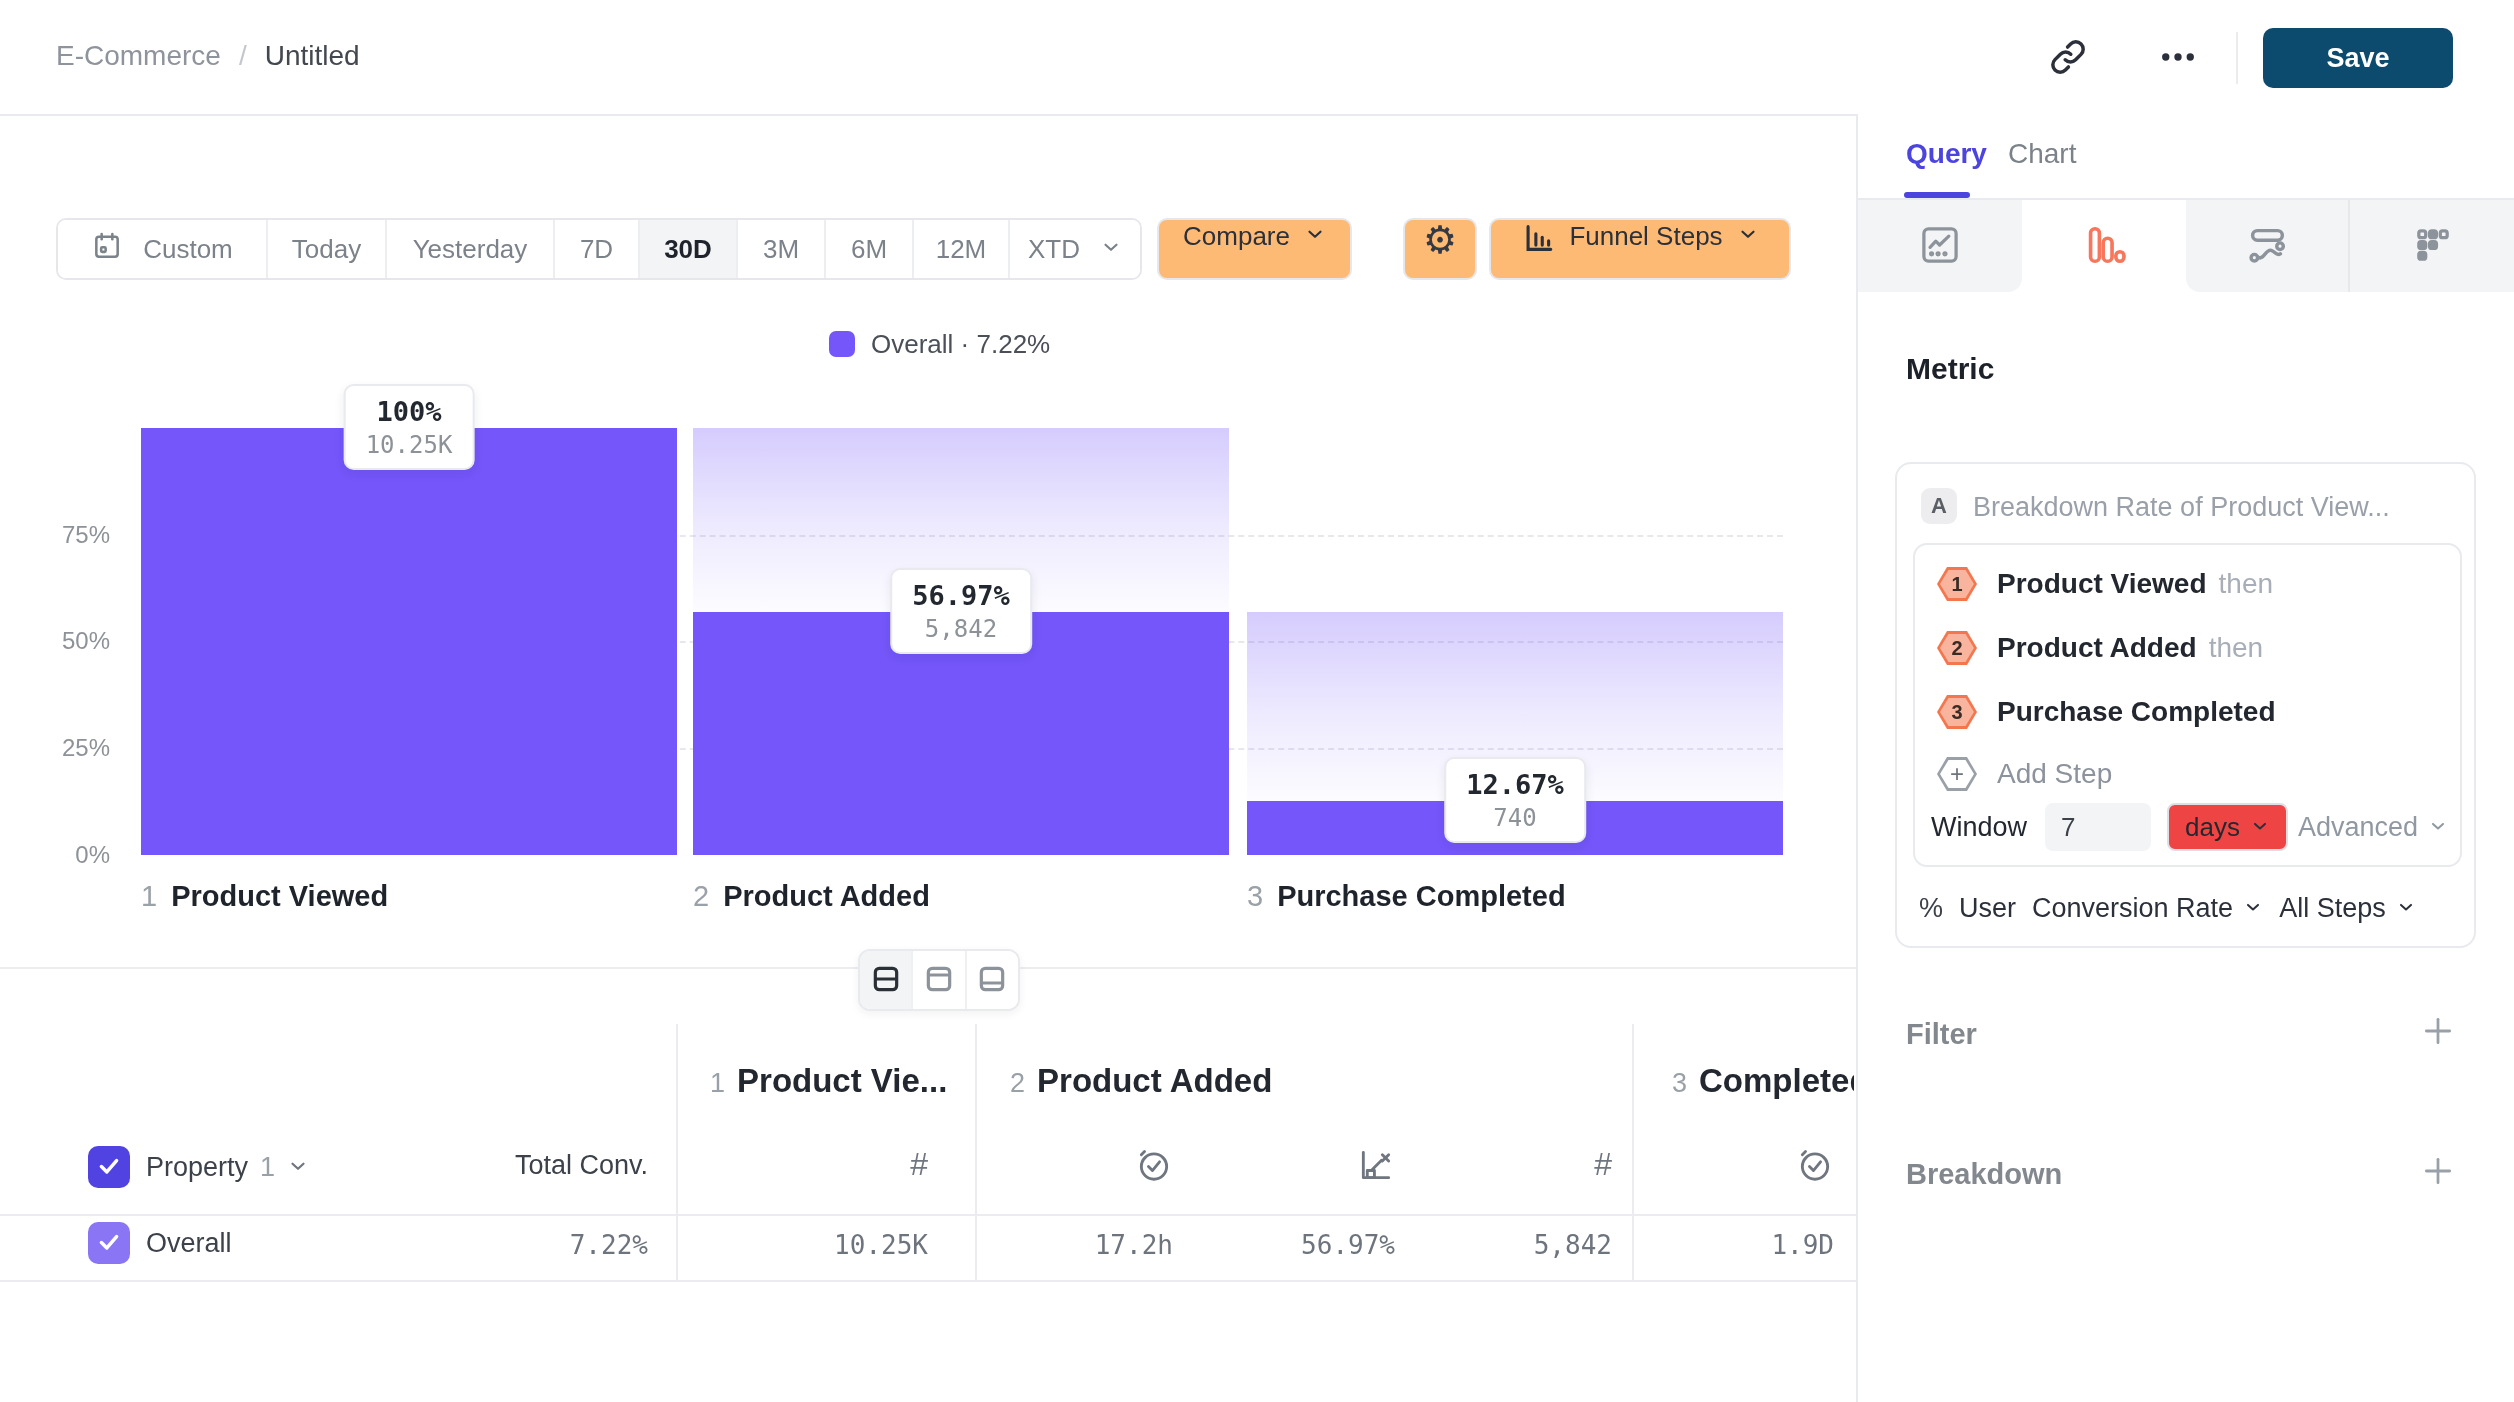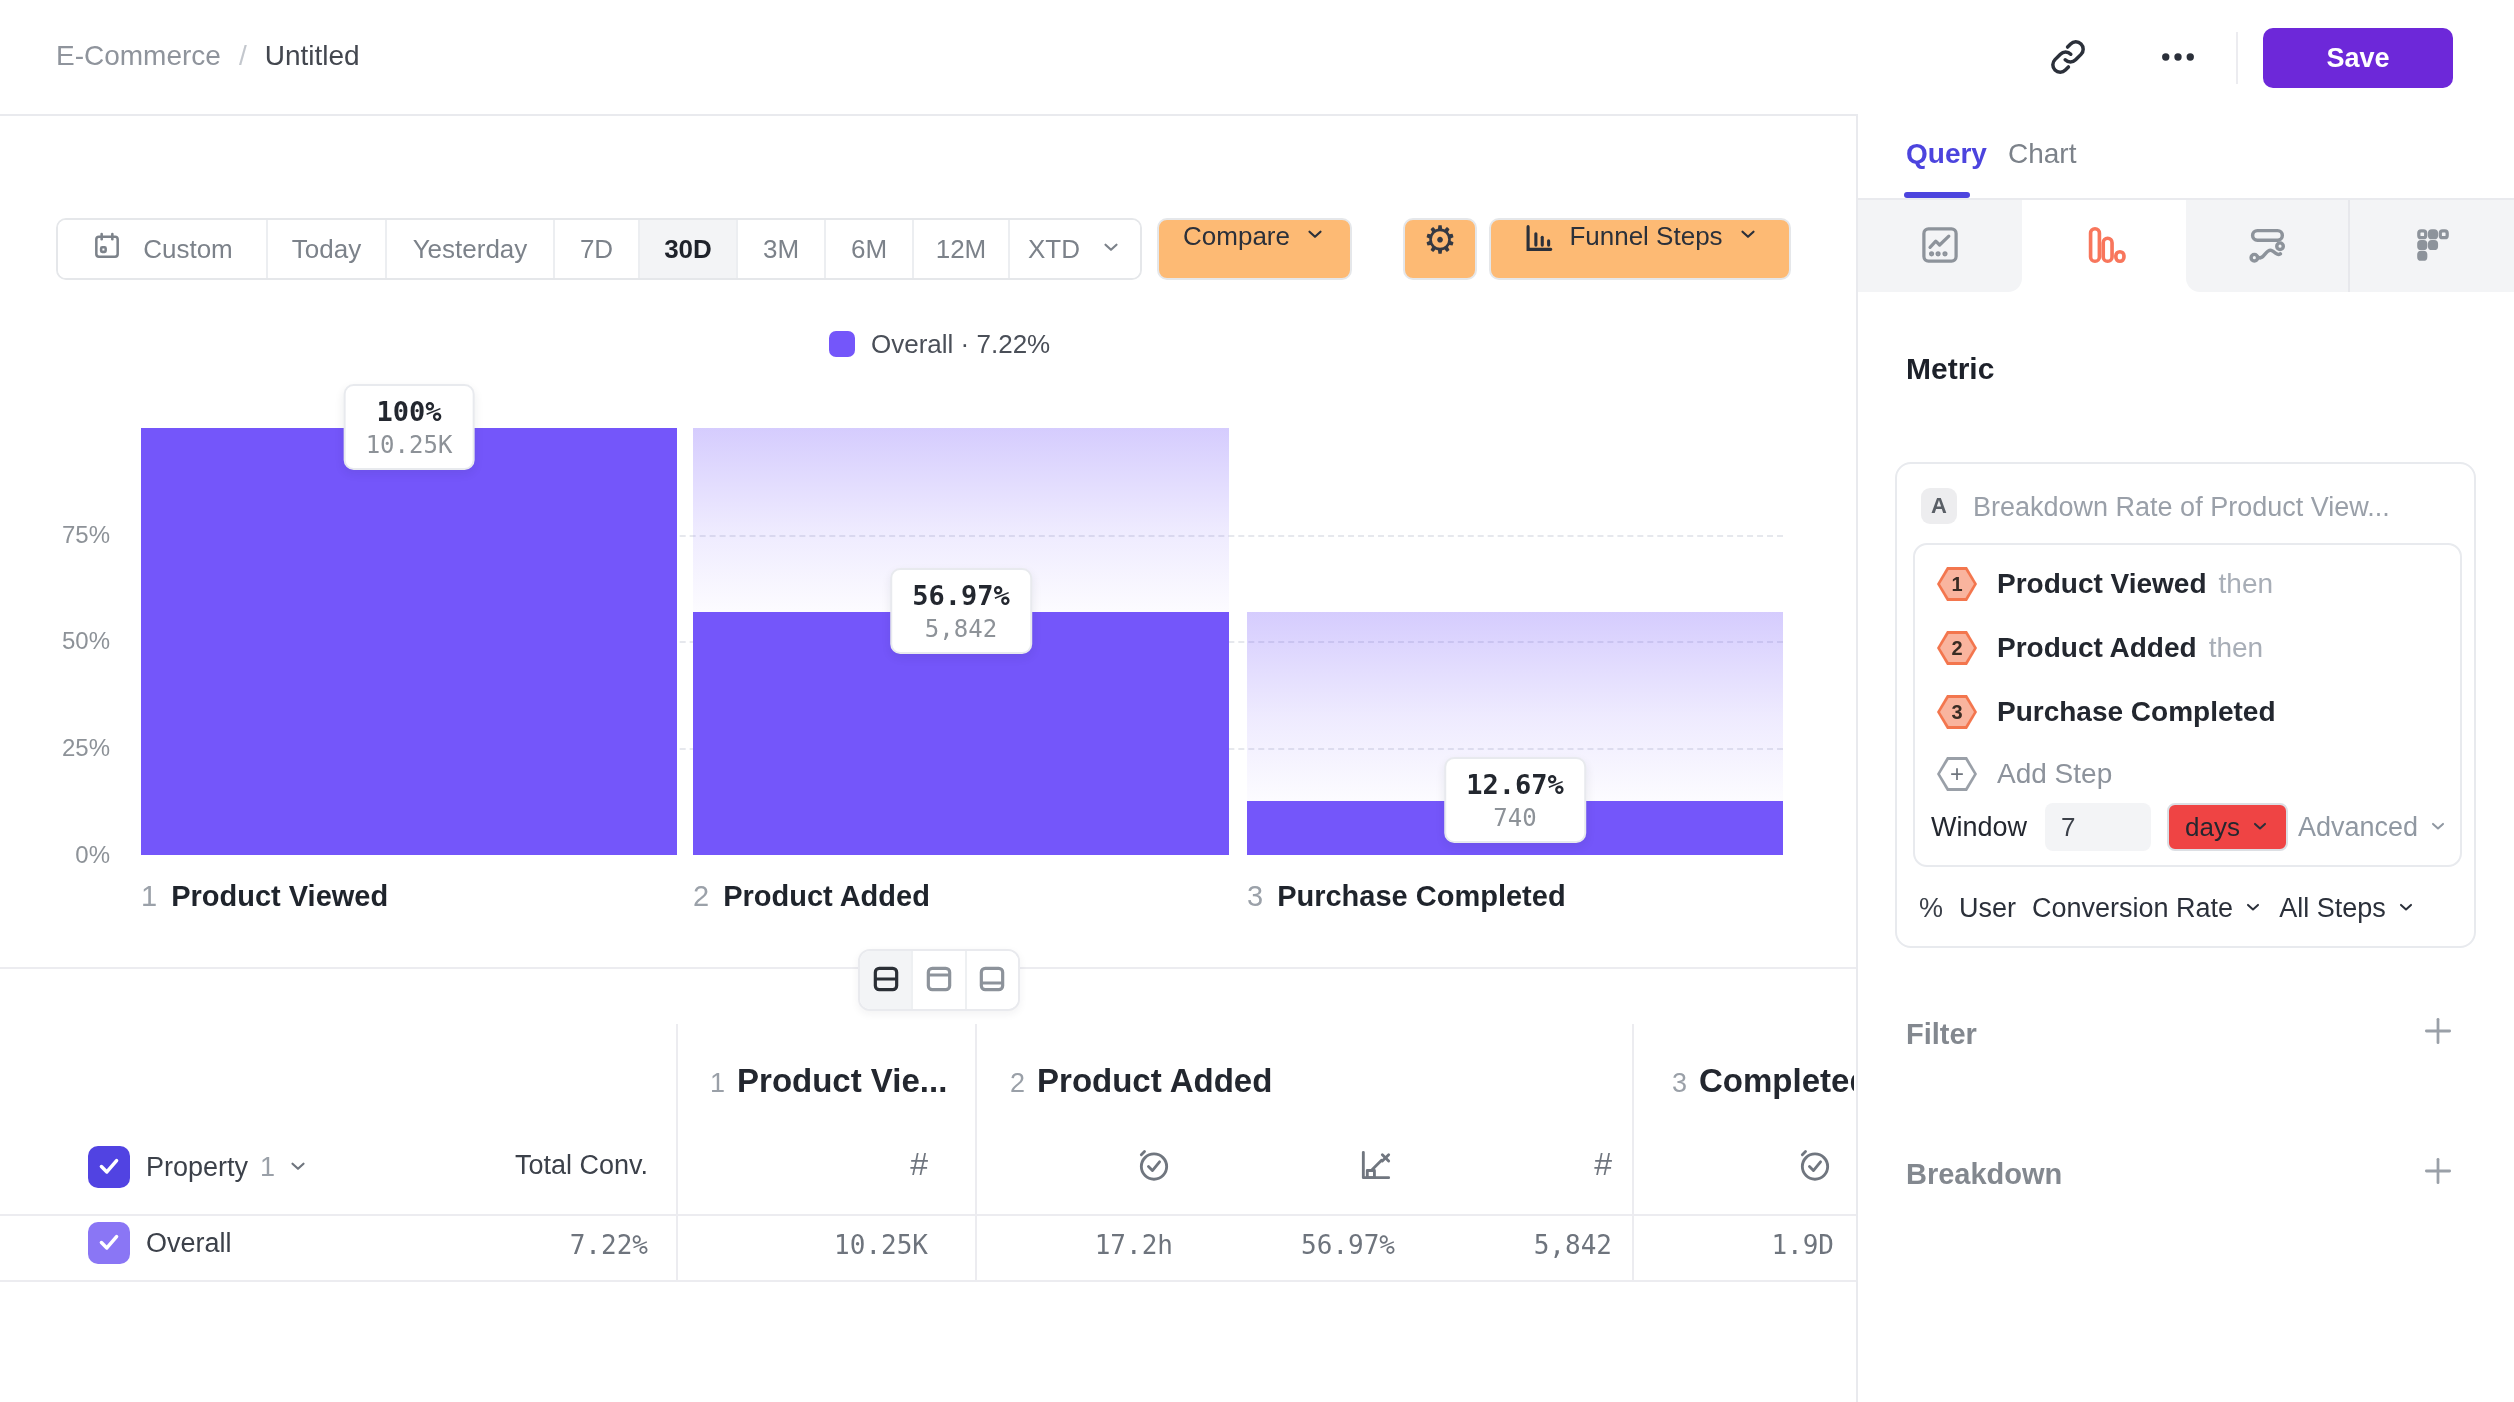--- a/index.html
+++ b/index.html
@@ -7,21 +7,21 @@
   .abs{position:absolute;}
   .mono{font-family:"DejaVu Sans Mono",monospace;}
   .row{display:flex;align-items:center;}
   button{font-family:"Liberation Sans",sans-serif;cursor:pointer;}
   
   .topbar{left:0;top:0;width:2514px;height:114px;border-bottom:2px solid #e9eaee;background:#fff;}
   .crumb-parent{color:#8f949c;font-size:28px;}
   .crumb-sep{color:#c3c7cd;font-size:28px;margin:0 18px;}
   .crumb-current{color:#43474f;font-size:28px;font-weight:500;}
   .iconbtn{background:none;border:none;padding:0;display:flex;align-items:center;justify-content:center;}
-  .save-btn{left:2263px;top:28px;width:190px;height:60px;background:#6d28d9;border:none;border-radius:10px;color:#fff;font-size:27px;font-weight:600;}
+  .save-btn{left:2263px;top:28px;width:190px;height:60px;background:#0c4a6e;border:none;border-radius:10px;color:#fff;font-size:27px;font-weight:600;}
   .vdiv{width:2px;background:#ececf0;}
   
   .seg-group{left:56px;top:218px;height:62px;border:2px solid #e5e7ea;border-radius:10px;display:flex;overflow:hidden;background:#fff;box-sizing:border-box;}
   .dcell{display:flex;align-items:center;justify-content:center;gap:20px;font-size:26px;font-weight:500;color:#7c828a;border-right:2px solid #eceef1;background:#fff;border-top:none;border-bottom:none;border-left:none;white-space:nowrap;}
   .dcell:last-child{border-right:none;}
   .dcell.active{background:#f3f4f6;color:#1f232b;font-weight:700;}
   .tbtn{border:2px solid #e5e7ea;border-radius:10px;background:#fdba74;display:flex;align-items:flex-start;justify-content:center;gap:14px;font-size:26px;font-weight:500;color:#2b303a;}
   .chev{flex:0 0 auto;}
   
   .legend-sq{width:26px;height:26px;border-radius:7px;background:#7456fa;}

